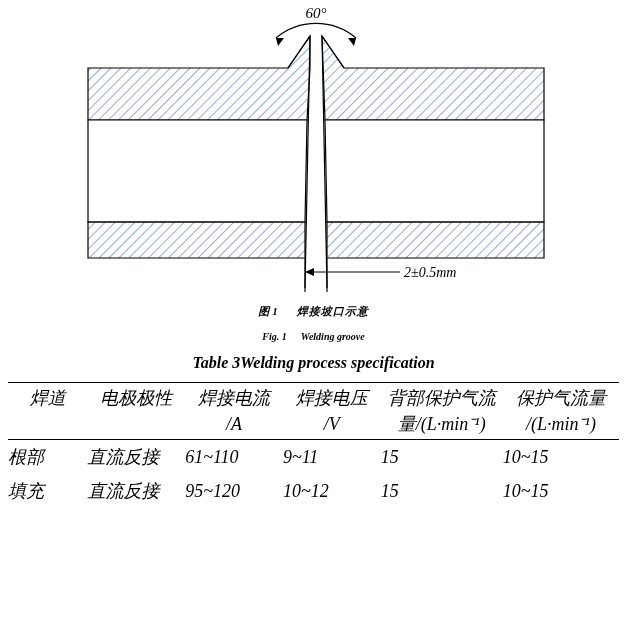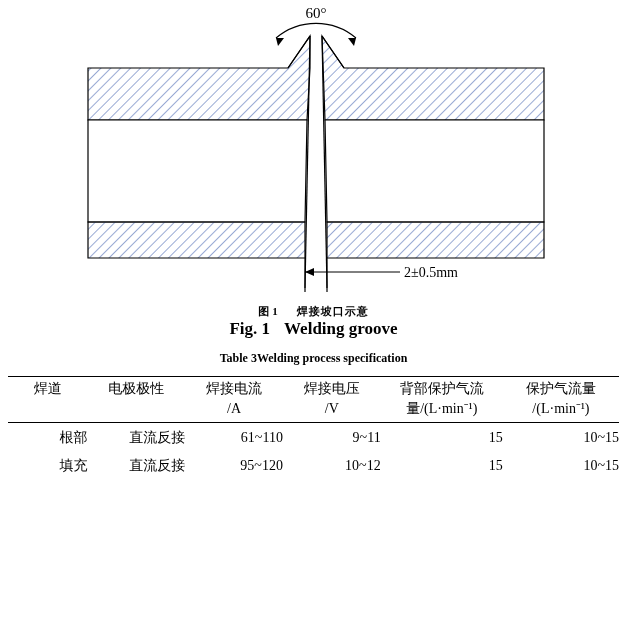--- a/index.html
+++ b/index.html
@@ -12,20 +12,21 @@
     height: 644px;
     font-family: "Liberation Serif", serif;
     color: #000000;
     position: relative;
     overflow: hidden;
   }
   .page {
     width: 627px;
     height: 644px;
     position: relative;
+    font-style: italic;
   }
 
   
   .figure {
     position: relative;
     width: 627px;
     height: 300px;
   }
   .fig-svg {
     position: absolute;
@@ -42,58 +43,59 @@
     font-family: "Liberation Serif", serif;
     font-size: 11px;
     font-weight: bold;
     letter-spacing: 1px;
     margin-top: 4px;
   }
   .cap-cn .num { margin-right: 2px; }
   .cap-cn .sp { display: inline-block; width: 18px; }
   .cap-en {
     font-family: "Liberation Serif", serif;
-    font-size: 17px;
-    font-weight: bold;
+    font-size: 10px;
+    font-weight: bold;
+    margin-top: 12px;
   }
   .cap-en .sp { display: inline-block; width: 14px; }
 
   .tab-cn {
     font-family: "Liberation Serif", serif;
     font-size: 17px;
     font-weight: bold;
     letter-spacing: 1px;
     margin-top: 22px;
   }
   .tab-en {
     font-family: "Liberation Serif", serif;
-    font-size: 12px;
+    font-size: 16px;
     font-weight: bold;
     margin-top: 12px;
     text-align: center;
   }
 
   
   .table-wrap {
     margin: 10px 8px 0 8px;
   }
   table.spec {
     width: 611px;
     border-collapse: collapse;
-    font-size: 14px;
+    font-size: 18px;
   }
   table.spec thead th {
     font-weight: normal;
     text-align: center;
     padding: 2px 0;
     line-height: 1.45;
     vertical-align: top;
   }
   table.spec tbody td {
-    text-align: right;
+    text-align: left;
     padding: 4px 0 3px 0;
     line-height: 1.5;
   }
   .rule-top    { border-top: 1.6px solid #000; }
   .rule-mid    { border-top: 1.0px solid #000; }
   .rule-bottom { border-bottom: 1.6px solid #000; }
   .col1 { width: 13%; }
   .col2 { width: 16%; margin-top: 12px; }
   .col3 { width: 16%; }
   .col4 { width: 16%; }

